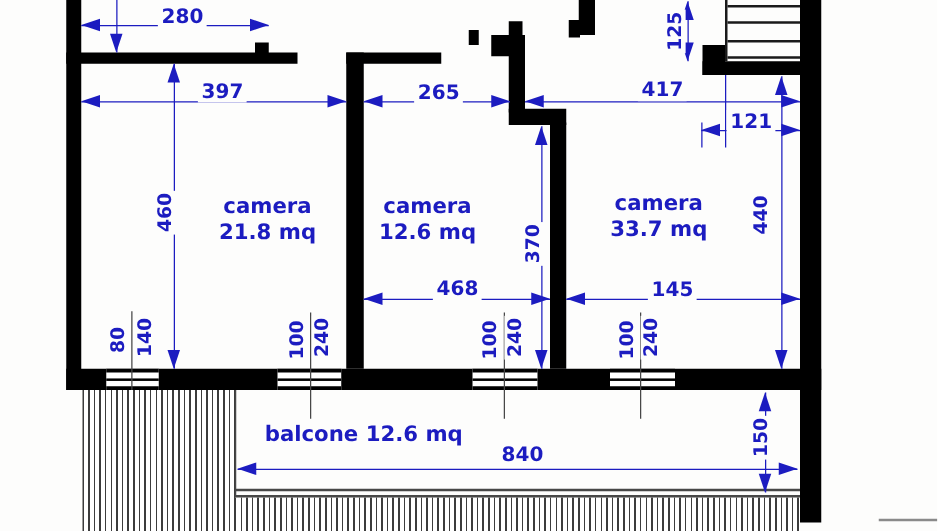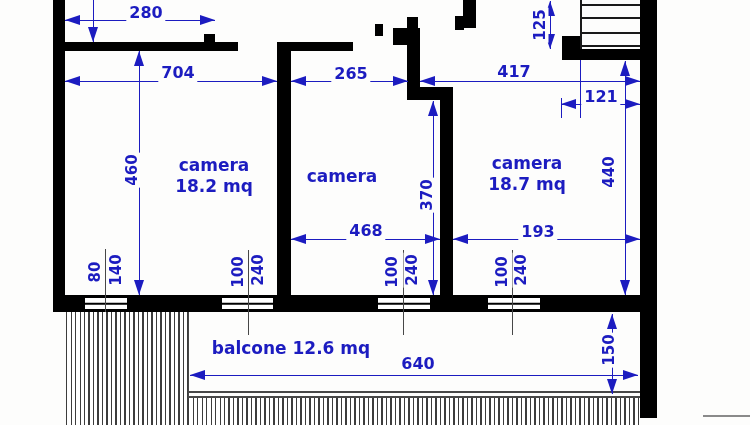--- a/index.html
+++ b/index.html
@@ -126,48 +126,49 @@
   <div class="ar u" style="left:428px;top:101px"></div>
   <div class="ar d" style="left:428px;top:280px"></div>
   <div class="ar u" style="left:620px;top:61px"></div>
   <div class="ar d" style="left:620px;top:280px"></div>
   <div class="ar u" style="left:545px;top:1px"></div>
   <div class="ar d" style="left:545px;top:34px"></div>
   <div class="ar u" style="left:607px;top:314px"></div>
   <div class="ar d" style="left:607px;top:379px"></div>
 
   <div class="hlabel" style="left:146px;top:13px">280</div>
-  <div class="hlabel" style="left:178px;top:73px">704</div>
+  <div class="hlabel" style="left:178px;top:73px">397</div>
   <div class="hlabel" style="left:351px;top:74px">265</div>
-  <div class="hlabel" style="left:514px;top:72px">417</div>
+  <div class="hlabel" style="left:530px;top:72px">417</div>
   <div class="hlabel" style="left:601px;top:97px">121</div>
   <div class="hlabel" style="left:366px;top:231px">468</div>
-  <div class="hlabel" style="left:538px;top:232px">193</div>
-  <div class="hlabel" style="left:418px;top:364px">640</div>
+  <div class="hlabel" style="left:538px;top:232px">145</div>
+  <div class="hlabel" style="left:418px;top:364px">840</div>
   <div class="vlabel" style="left:540px;top:25px">125</div>
   <div class="vlabel" style="left:132px;top:170px">460</div>
   <div class="vlabel" style="left:427px;top:195px">370</div>
   <div class="vlabel" style="left:609px;top:172px">440</div>
   <div class="vlabel" style="left:609px;top:350px">150</div>
 
   <div class="vlabel" style="left:95px;top:272px">80</div>
   <div class="vlabel" style="left:116px;top:270px">140</div>
   <div class="vlabel" style="left:238px;top:272px">100</div>
   <div class="vlabel" style="left:258px;top:270px">240</div>
   <div class="vlabel" style="left:392px;top:272px">100</div>
   <div class="vlabel" style="left:412px;top:270px">240</div>
   <div class="vlabel" style="left:502px;top:272px">100</div>
   <div class="vlabel" style="left:521px;top:270px">240</div>
 
   <div class="room" style="left:214px;top:176px">
     <span style="display:block">camera</span>
-    <span style="display:block">18.2 mq</span>
+    <span style="display:block">21.8 mq</span>
   </div>
   <div class="room" style="left:342px;top:176px">
     <span style="display:block">camera</span>
+    <span style="display:block">12.6 mq</span>
   </div>
   <div class="room" style="left:527px;top:174px">
     <span style="display:block">camera</span>
-    <span style="display:block">18.7 mq</span>
+    <span style="display:block">33.7 mq</span>
   </div>
   <div class="room" style="left:291px;top:348px">balcone 12.6 mq</div>
 
 </div>
 
 </body></html>

